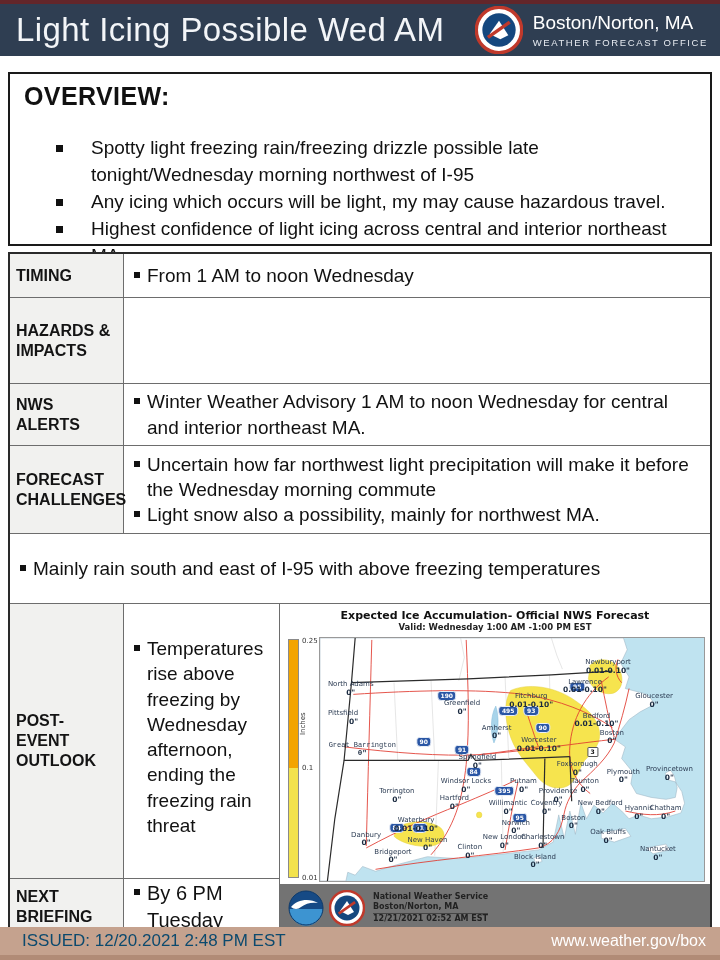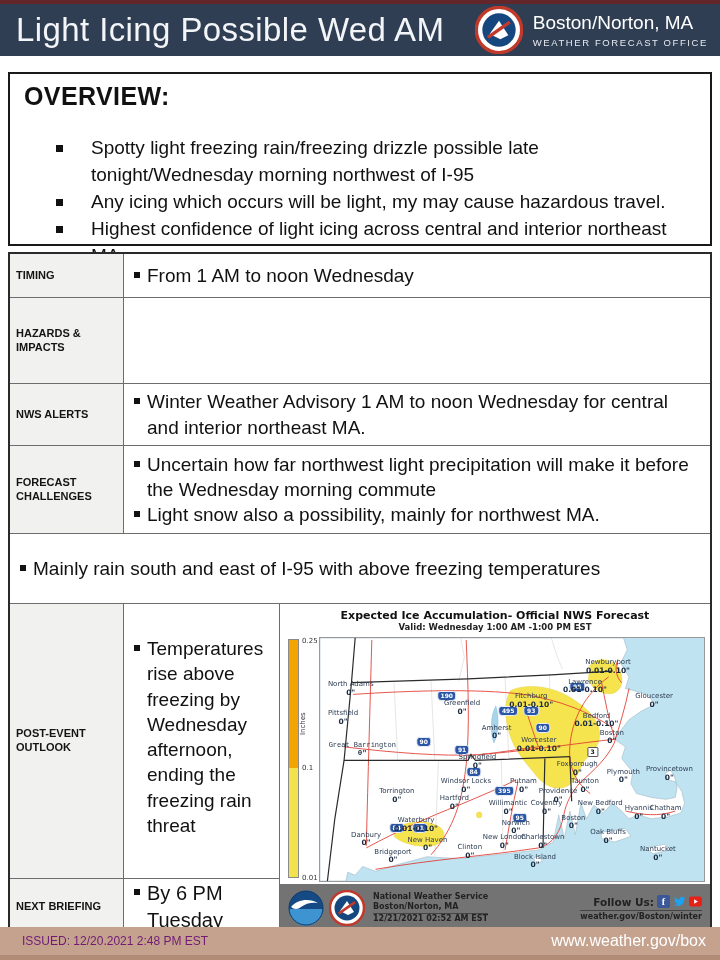--- a/index.html
+++ b/index.html
@@ -21,21 +21,21 @@
   .overview h2{font-size:25px;margin:2px 0 0;color:#111;letter-spacing:.4px;}
   .ovlist{margin:24px 0 0;padding:0 0 0 32px;}
   .obl{display:flex;font-size:19px;line-height:1.42;color:#111;}
   .obl .sq{flex:0 0 auto;width:7px;height:7px;background:#111;margin:10px 28px 0 0;}
 
   
   .itable{position:absolute;left:8px;right:8px;top:248px;height:684px;
           border:2px solid #2a2a2a;box-sizing:border-box;display:flex;flex-direction:column;}
   .trow{display:flex;border-bottom:1.5px solid #6d6d6d;box-sizing:border-box;flex:0 0 auto;}
   .lbl{width:114px;flex:0 0 114px;background:#f1f1ef;border-right:1.5px solid #6d6d6d;
-       box-sizing:border-box;font-weight:bold;font-size:11px;color:#141414;
+       box-sizing:border-box;font-weight:bold;font-size:16px;color:#141414;
        padding:0 6px;display:flex;flex-direction:column;justify-content:center;line-height:1.25;}
   .cnt{flex:1;padding:4px 10px;display:flex;flex-direction:column;justify-content:center;}
   .bl{display:flex;font-size:19px;line-height:1.33;color:#111;}
   .bl .sq{flex:0 0 auto;width:6px;height:6px;background:#111;margin:9px 7px 0 0;}
 
   .bottom{flex:1 1 auto;display:grid;grid-template-columns:114px 156px 1fr;
           grid-template-rows:1fr 56px;min-height:0;}
   .bottom .lbl{width:auto;flex:none;}
   #peLbl{grid-area:1/1/2/2;}
   #peCnt{grid-area:1/2/2/3;border-right:1.5px solid #6d6d6d;box-sizing:border-box;
@@ -82,21 +82,21 @@
   .mf-url{border-top:1px solid #444;margin-top:2px;padding-top:1px;font-size:8px;
           font-weight:bold;color:#222;}
   .soc{width:13px;height:13px;display:inline-flex;align-items:center;justify-content:center;}
   .fb{background:#3b5998;color:#fff;border-radius:2px;font-size:10px;font-weight:bold;
       font-family:"Liberation Serif",serif;}
 
   
   .pfooter{position:absolute;left:0;right:0;bottom:0;height:28px;background:#c5a28e;
            border-bottom:5px solid #b18b76;box-sizing:content-box;display:flex;
            align-items:center;justify-content:space-between;padding:0 14px 0 22px;z-index:5;}
-  .pfooter .issued{color:#701a75;font-size:12px;}
+  .pfooter .issued{color:#0c4a6e;font-size:17px;}
   .pfooter .furl{color:#fff;font-size:16px;}
 </style>
 </head>
 <body>
 
 <div class="page">
 
   <header class="banner">
     <div class="title">Light Icing Possible Wed AM</div>
     <div class="hdr-right">
@@ -275,21 +275,21 @@
                 <path d="M34,46 L160,42 L250,38 L316,34"></path>
                 <path d="M26,126 L160,126 L163,120 L168,126 L270,122"></path>
                 <path d="M270,122 L272,168"></path>
                 <path d="M243,124 L241,216"></path>
               </g>
             </svg>
           <div class="city" style="left: 8%; top: 21%;">
                 <span class="nm">North Adams</span>
                 <span class="val">0"</span>
               </div>
-              <div class="city" style="left: 6%; top: 33%;">
+              <div class="city" style="left: 6%; top: 33%; text-align: right;">
                 <span class="nm">Pittsfield</span>
                 <span class="val">0"</span>
               </div>
               <div class="city" style="left: 37%; top: 29%;">
                 <span class="nm">Greenfield</span>
                 <span class="val">0"</span>
               </div>
               <div class="city" style="left: 46%; top: 39%;">
                 <span class="nm">Amherst</span>
                 <span class="val">0"</span>
@@ -462,38 +462,20 @@
             <circle cx="18" cy="18" r="17" fill="none" stroke="#c0392b" stroke-width="2.5"></circle>
             <circle cx="18" cy="18" r="12.5" fill="#15477e"></circle>
             <path d="M11,21 L18,11 L25,22 L19,25 Z" fill="#fff"></path>
             <rect x="8" y="16.5" width="20" height="2.6" fill="#c0392b" transform="rotate(-35 18 18)"></rect>
           </svg>
           <div class="mf-text">
             <div>National Weather Service</div>
             <div>Boston/Norton, MA</div>
             <div class="ts">12/21/2021 02:52 AM EST</div>
           </div>
-          <div class="mf-right">
-            <div class="follow">
-              <span>Follow Us:</span>
-              <span class="soc fb">f</span>
-              <span class="soc">
-                <svg width="13" height="13" viewBox="0 0 13 13">
-                    <path fill="#1da1f2" d="M12.2,2.9c-.4.2-.8.3-1.3.4.5-.3.8-.7,1-1.3-.4.3-.9.5-1.4.6-.4-.5-1-.8-1.7-.8-1.3,0-2.3,1-2.3,2.3 0,.2,0,.4.1.5C4.7,4.5 3,3.6 1.8,2.1c-.2.3-.3.7-.3,1.2 0,.8.4,1.5 1,1.9-.4,0-.7-.1-1-.3v.1c0,1.1.8,2 1.9,2.2-.2.1-.4.1-.6.1h-.4c.3.9 1.1,1.6 2.2,1.6-.8.6-1.8,1-2.9,1h-.6c1,.7 2.3,1 3.6,1 4.3,0 6.6-3.6 6.6-6.6v-.3C11.6,3.8 12,3.3 12.2,2.9z"></path>
-                  </svg>
-              </span>
-              <span class="soc">
-                <svg width="14" height="11" viewBox="0 0 14 11">
-                    <rect x="0" y="0" width="14" height="11" rx="2.5" fill="#e62117"></rect>
-                    <path d="M5.5,3 L5.5,8 L9.6,5.5 Z" fill="#fff"></path>
-                  </svg>
-              </span>
-            </div>
-            <div class="mf-url">weather.gov/Boston/winter</div>
-          </div>
         </div>
       </div>
     </div>
   </section>
 
   <footer class="pfooter">
     <span class="issued">ISSUED: 12/20.2021 2:48 PM EST</span>
     <span class="furl">www.weather.gov/box</span>
   </footer>
 </div>

